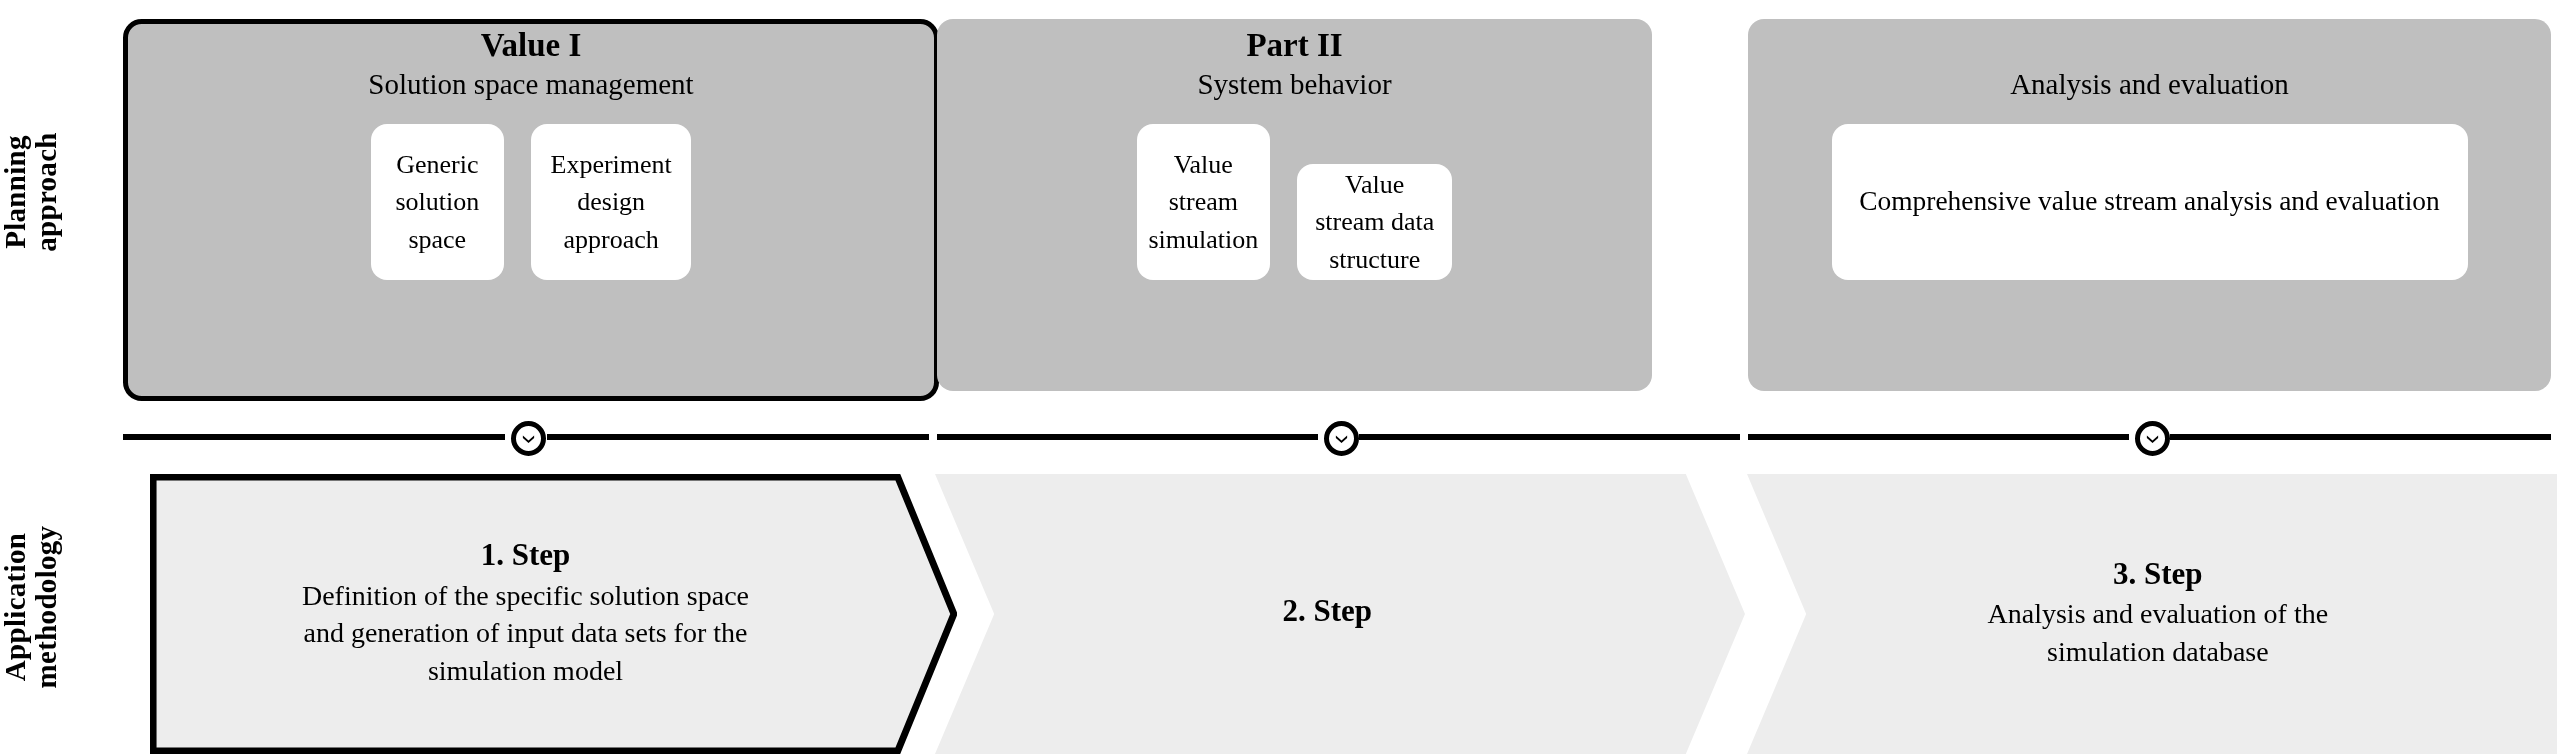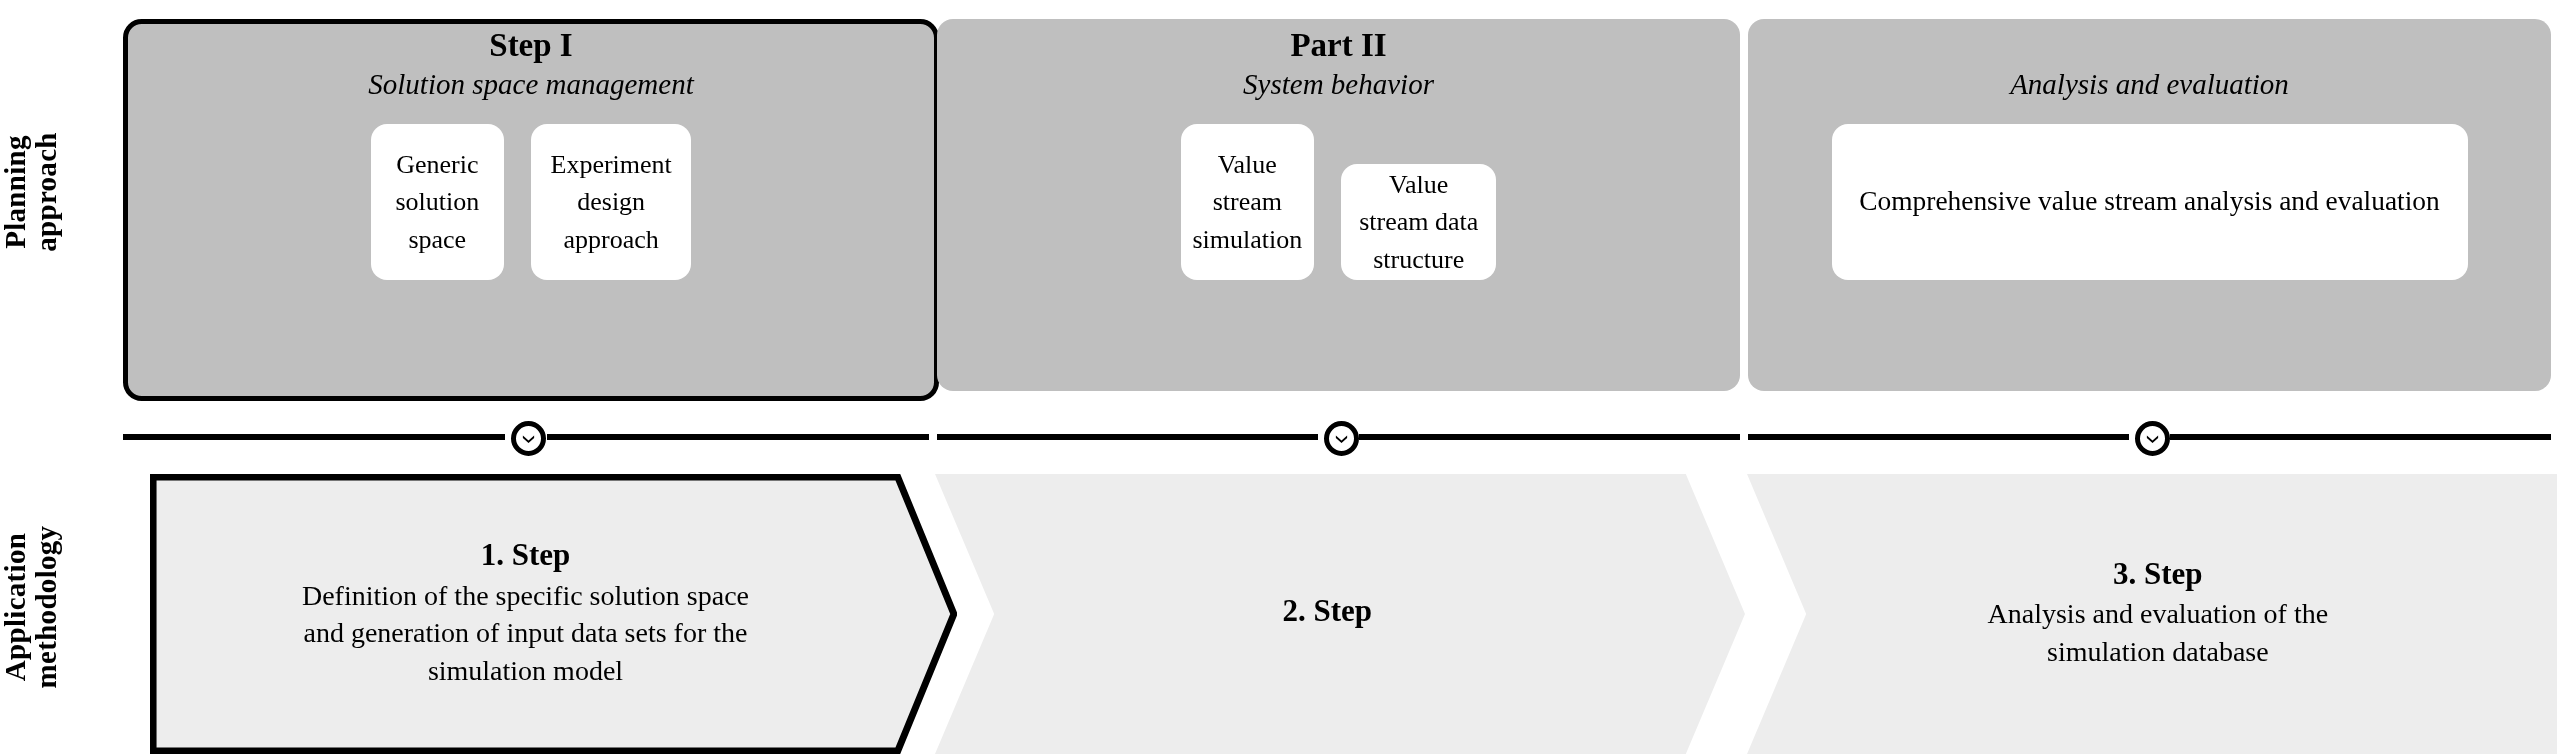--- a/index.html
+++ b/index.html
@@ -13,28 +13,28 @@
             text-align:center;font-weight:bold;line-height:1.08;
             transform:rotate(-90deg);transform-origin:center center;
             white-space:pre-line;letter-spacing:0.3px;}
   #label-planning{left:-156px;top:161px;width:374px;height:62px;font-size:29px;}
   #label-application{left:-156px;top:576px;width:374px;height:62px;font-size:29px;}
 
   
   .part{position:absolute;top:19.3px;height:372px;background:#bfbfbf;border-radius:16px;}
   .part.framed{border:5.6px solid #000;border-radius:18.7px;}
   #part-1{left:123px;width:806px;}
-  #part-2{left:937px;width:803px;}
+  #part-2{left:937px;width:715px;}
   #part-3{left:1748px;width:803px;}
 
   .part-title{position:absolute;left:0;right:0;top:8.7px;text-align:center;
               font-weight:bold;font-size:33px;line-height:1.05;}
   #part-1 .part-title{top:3.7px;}
   .part-sub{position:absolute;left:0;right:0;top:50px;text-align:center;
-            font-size:29px;line-height:1.1;font-style:italic;}
+            font-size:29px;line-height:1.1;}
   #part-1 .part-sub{top:45px;}
 
   .subbox-wrap{position:absolute;left:0;right:0;top:105px;height:156px;
                display:flex;justify-content:center;align-items:stretch;gap:27.4px;}
   #part-1 .subbox-wrap{top:100px;font-family:Liberation Serif, serif;}
   .subbox{background:#ffffff;border-radius:16px;display:flex;align-items:center;
           justify-content:center;text-align:center;font-size:26px;line-height:1.45;
           padding:0 11.2px;box-sizing:border-box;}
   .subbox.w1{width:133px;}
   .subbox.w2{width:160px;}
@@ -75,21 +75,21 @@
 <body>
 
 <div class="stage">
 
   <div class="rowlabel" id="label-planning">Planning
 approach</div>
   <div class="rowlabel" id="label-application">Application
 methodology</div>
 
   <div class="part framed" id="part-1">
-    <div class="part-title">Step I</div>
+    <div class="part-title">Value I</div>
     <div class="part-sub">Solution space management</div>
     <div class="subbox-wrap">
       <div class="subbox w1">Generic
 solution space</div>
       <div class="subbox w2">Experiment
 design
 approach</div>
     </div>
   </div>
 

